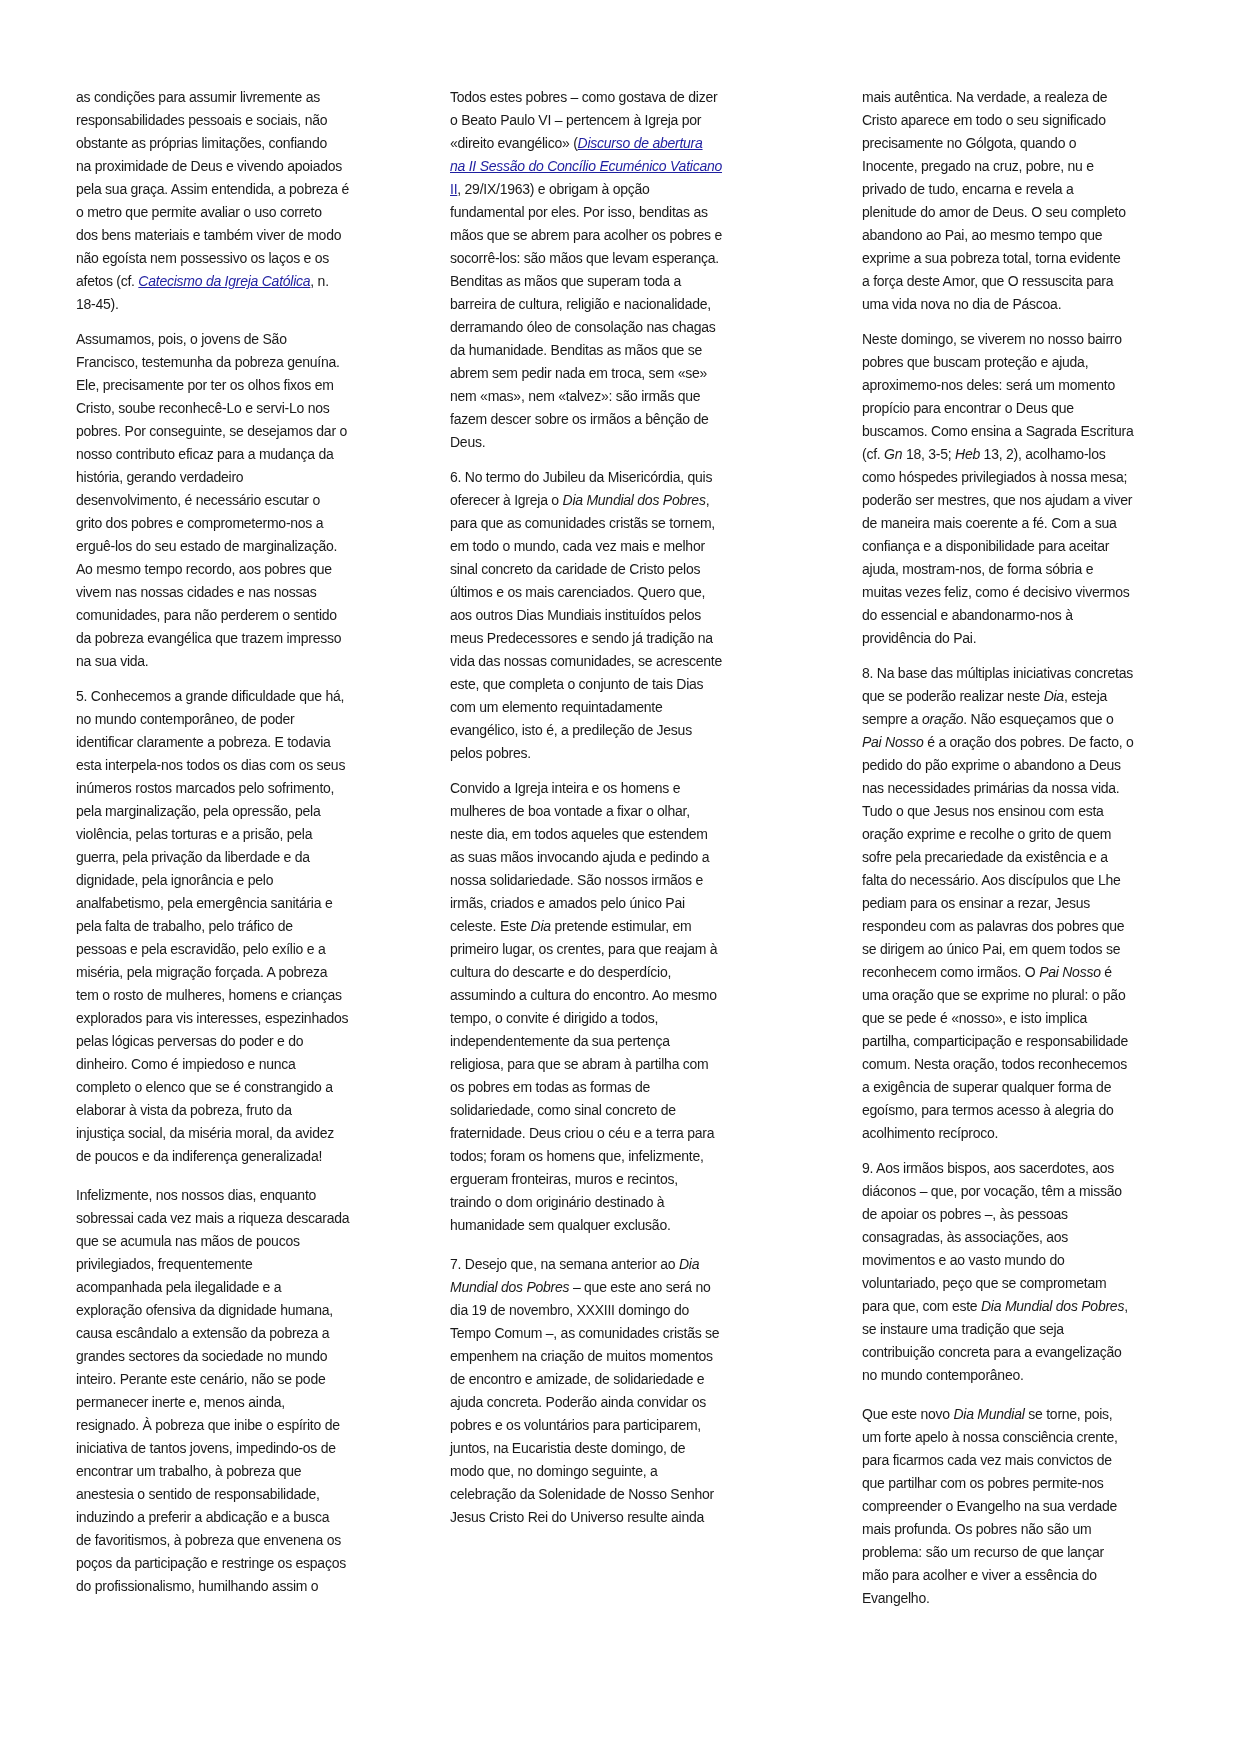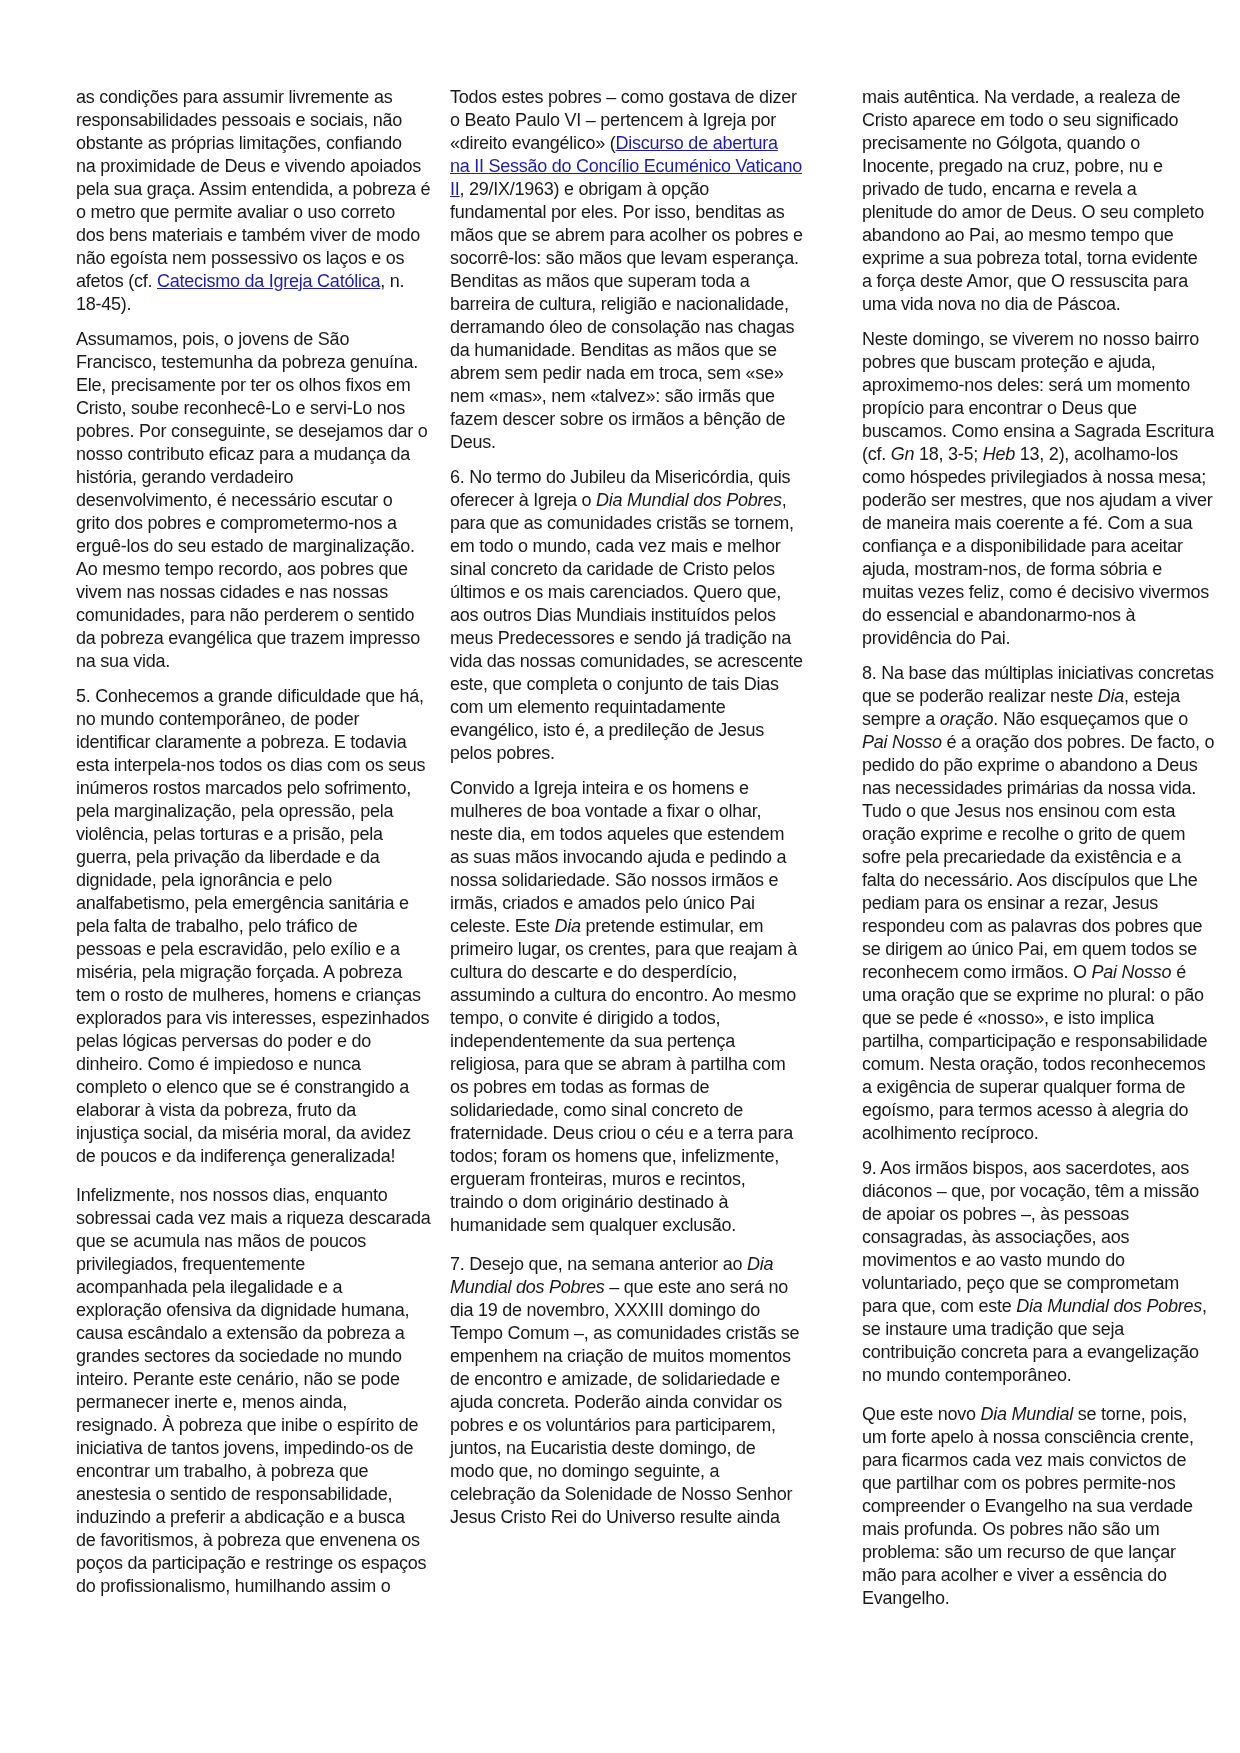--- a/index.html
+++ b/index.html
@@ -1,30 +1,30 @@
 <!DOCTYPE html>
 <html><head>
   <meta charset="utf-8">
   <style>
     html, body { margin: 0; padding: 0; background: #ffffff; }
     body { width: 1240px; height: 1753px; position: relative; overflow: hidden; }
     .page { position: absolute; left: 0; top: 0; width: 1240px; height: 1753px; background: #fff; }
     .col {
       position: absolute; top: 86px;
       font-family: "Liberation Sans", sans-serif;
-      font-size: 18px; line-height: 23px; color: #1a1a1a;
+      font-size: 14px; line-height: 23px; color: #1a1a1a;
       letter-spacing: -0.25px;
     }
     .col.c1 { left: 76px; width: 350px; }
     .col.c2 { left: 450px; width: 348px; }
     .col.c3 { left: 862px; width: 352px; }
     .col p { margin: 0 0 12px 0; }
     .col p.tight { margin-bottom: 0; margin-top: 16px; }
     .col .line { display: block; white-space: nowrap; }
-    a.doc-link { color: #1f1fa0; text-decoration: underline; }
+    a.doc-link { color: #1f1fa0; text-decoration: underline; font-style: italic; }
     em { font-style: italic; }
   </style>
 </head>
 <body>
 
 <div class="page">
 
   <div class="col c1">
     <p>
       <span class="line">as condições para assumir livremente as</span>

